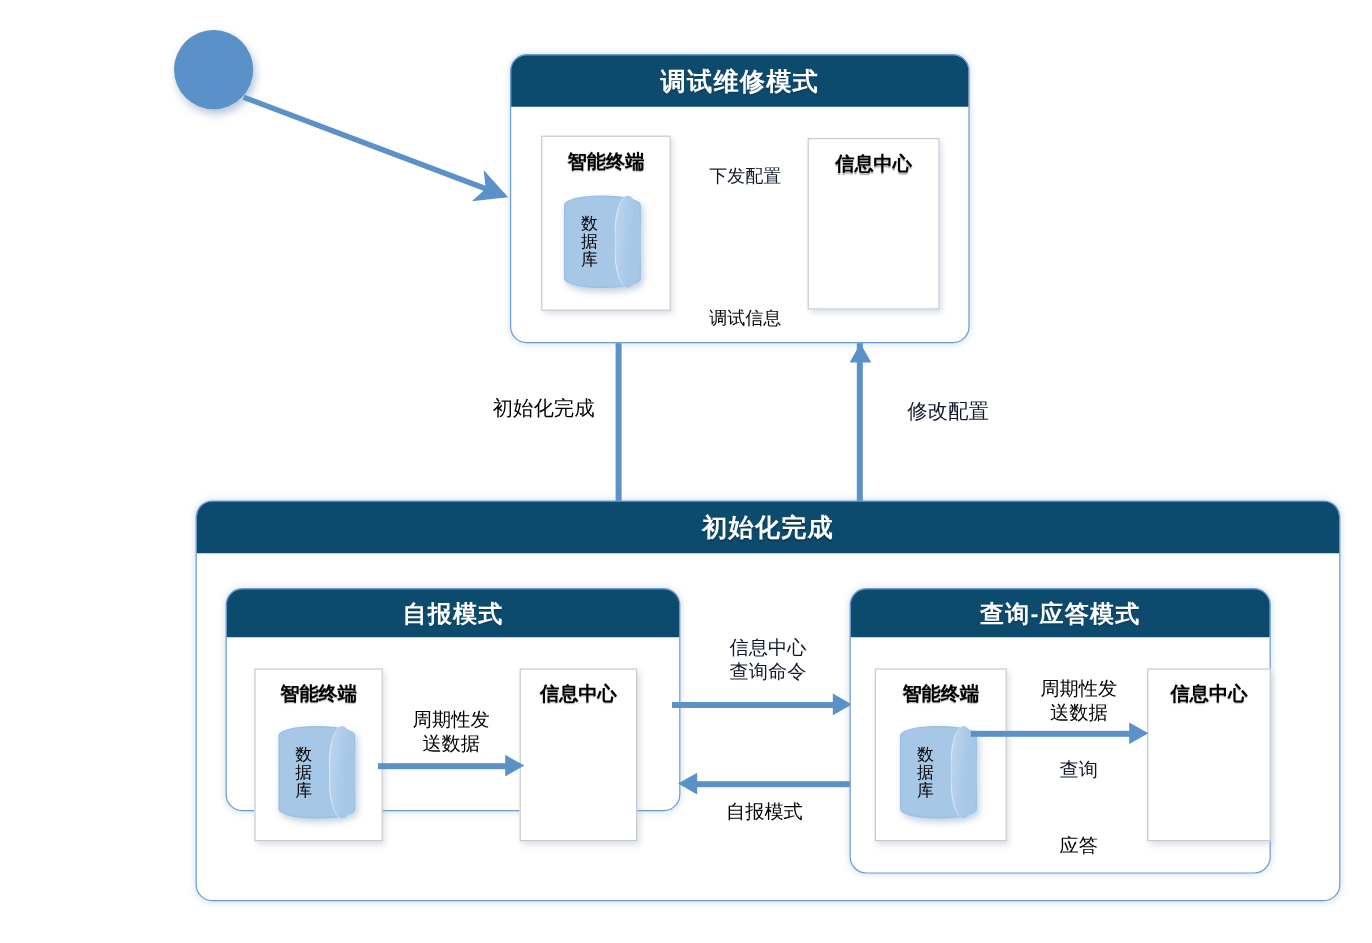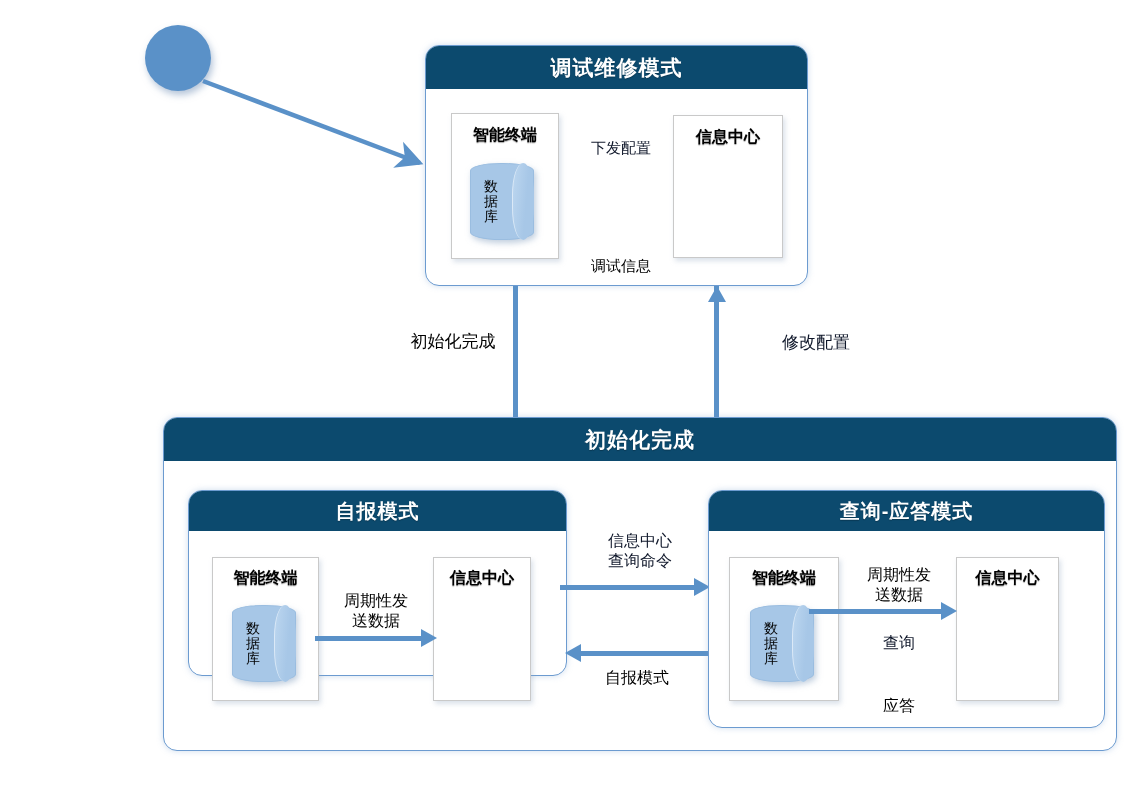--- a/index.html
+++ b/index.html
@@ -179,21 +179,21 @@
   <div class="barrow-v down" style="left:508px;top:286px;width:15px;height:205px;">
     <div class="shaft" style="height:205px;"></div>
     <div class="head"></div>
   </div>
   <div class="lbl" style="left:393px;top:332px;width:120px;font-size:17px;font-family:Liberation Mono, monospace;">初始化完成</div>
 
   <div class="barrow-v up" style="left:709px;top:286px;width:15px;height:149px;">
     <div class="shaft" style="top:0;height:149px;"></div>
     <div class="head"></div>
   </div>
-  <div class="lbl red" style="left:730px;top:332px;width:120px;font-size:17px;text-align:right;">修改配置</div>
+  <div class="lbl red" style="left:730px;top:332px;width:120px;font-size:17px;text-align:center;">修改配置</div>
 
   <div class="mode-box" style="left:163px;top:417px;width:954px;height:334px;">
     <div class="mode-header" style="height:43px;font-size:21px;">初始化完成</div>
   </div>
 
   <div class="mode-box" style="left:188px;top:490px;width:379px;height:186px;">
     <div class="mode-header" style="height:40px;font-size:20px;">自报模式</div>
 
     <div class="plain-box" style="left:23px;top:66px;width:107px;height:144px;">
       <div class="node-title" style="top:10px;font-size:16px;">智能终端</div>
@@ -224,21 +224,21 @@
     <div class="shaft" style="width:136px;"></div>
     <div class="head"></div>
   </div>
 
   <div class="barrow-h left" style="left:565px;top:644px;width:145px;height:18px;">
     <div class="shaft" style="left:14px;width:131px;"></div>
     <div class="head"></div>
   </div>
   <div class="lbl" style="left:582px;top:668px;width:110px;font-size:16px;">自报模式</div>
 
-  <div class="mode-box" style="left:708px;top:490px;width:397px;height:238px;padding-left:44px;">
+  <div class="mode-box" style="left:708px;top:490px;width:351px;height:238px;padding-left:44px;">
     <div class="mode-header" style="height:40px;font-size:20px;">查询-应答模式</div>
 
     <div class="plain-box" style="left:20px;top:66px;width:110px;height:144px;">
       <div class="node-title" style="top:10px;font-size:16px;">智能终端</div>
       <div class="db" style="left:20px;top:47px;width:64px;height:77px;">
         <div class="db-text" style="font-size:14px;">
           <span>数</span>
           <span>据</span>
           <span>库</span>
         </div>

